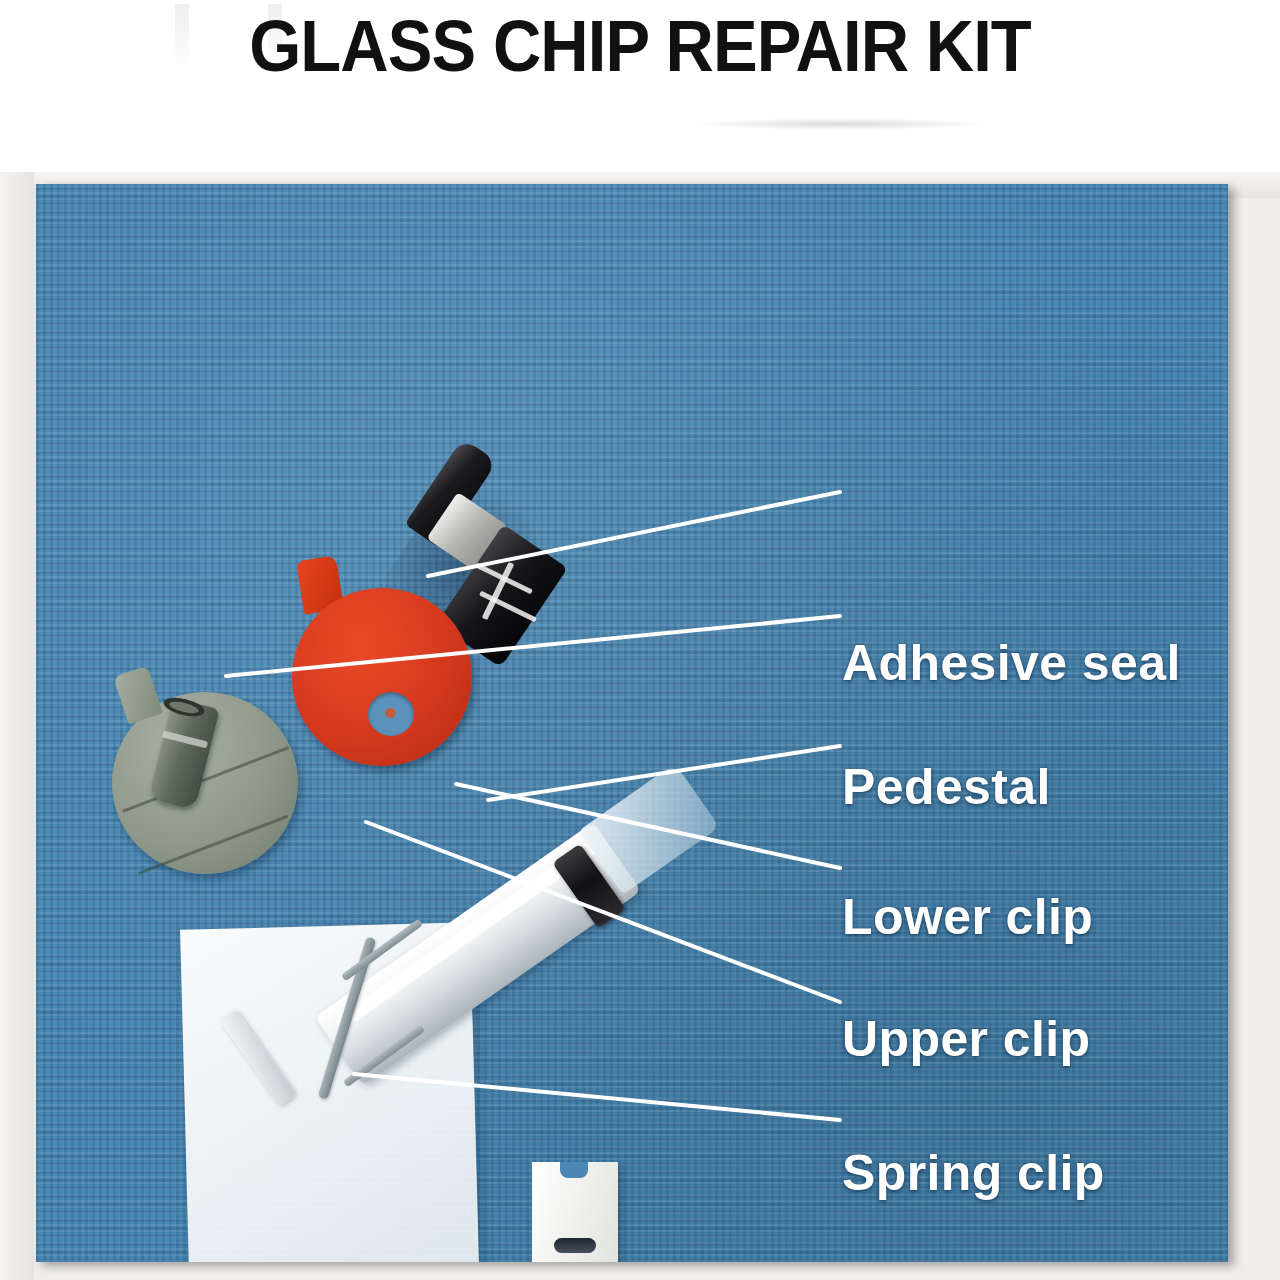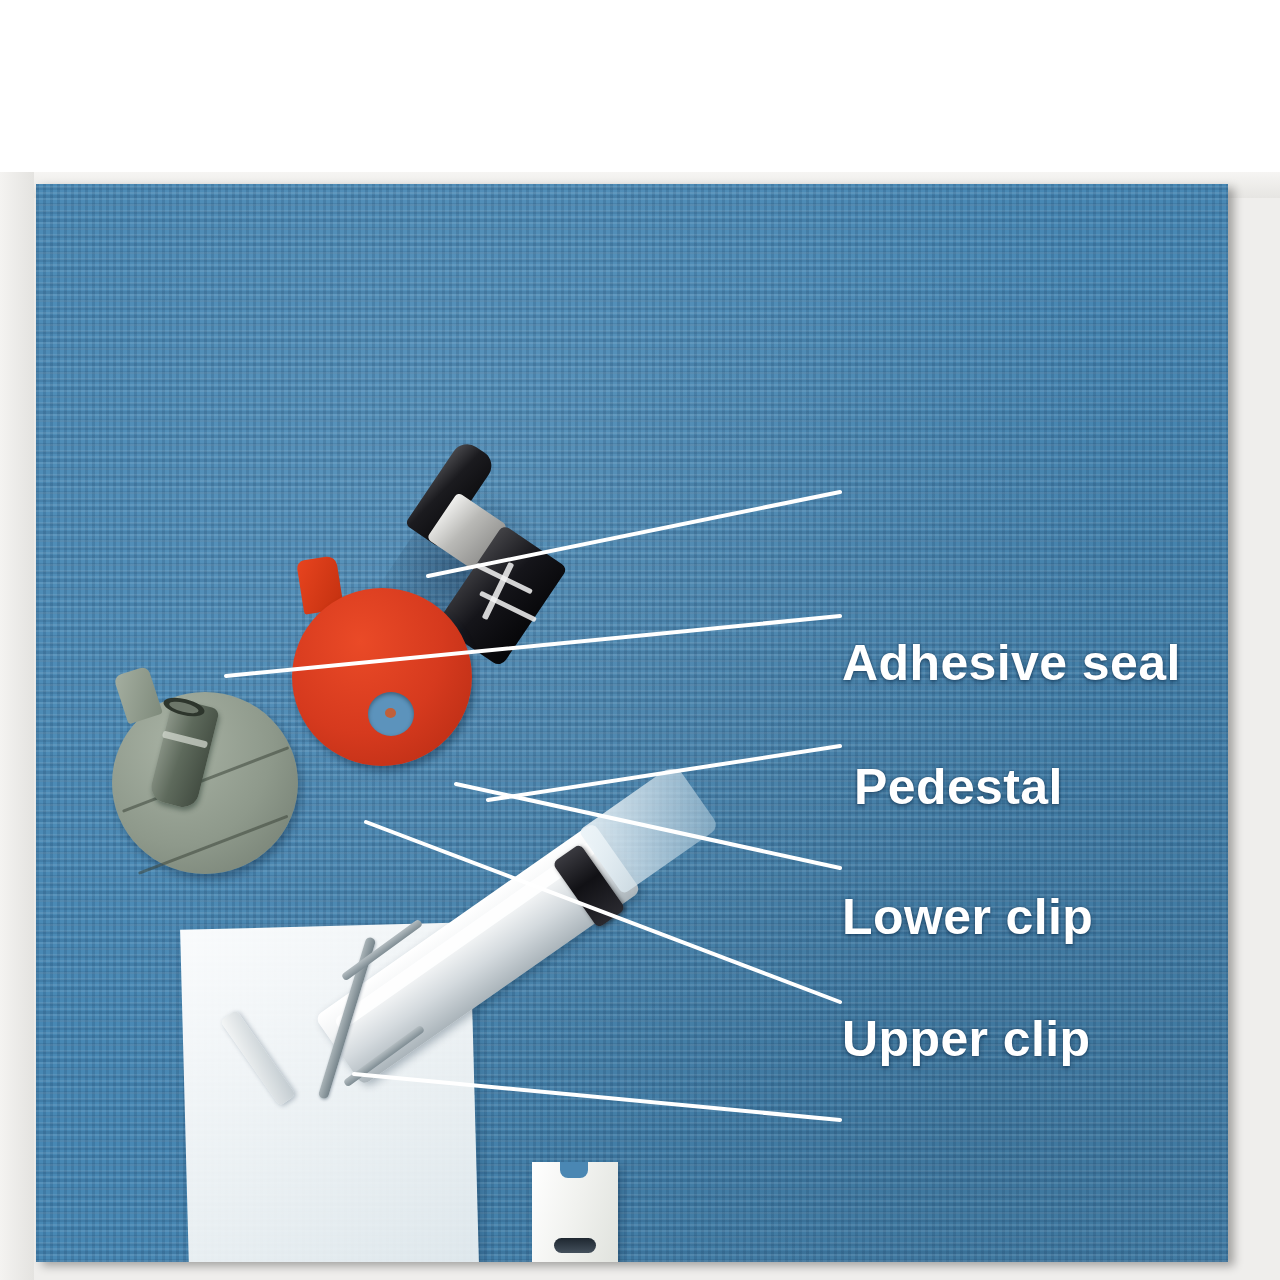--- a/index.html
+++ b/index.html
@@ -261,20 +261,26 @@
   .leftstrip{
     position:absolute;left:0;top:172px;width:34px;height:1108px;
     background:linear-gradient(to right,#f4f3f1,#e4e3e0);
   }
 </style>
 </head>
 <body>
 
 <div class="page">
 
+  <div class="header">
+    <div class="ghost g1"></div>
+    <div class="ghost g2"></div>
+    <div class="title">GLASS CHIP REPAIR KIT</div>
+    <div class="smudge"></div>
+  </div>
 
   <div class="photo-frame">
     <div class="photo">
       <div class="weave"></div>
 
       <div class="obj bottle">
         <div class="shadow"></div>
         <div class="cap"></div>
         <div class="collar"></div>
         <div class="body"></div>
@@ -328,22 +334,23 @@
           <line x1="804" y1="308" x2="392" y2="392"></line>
           <line x1="804" y1="432" x2="190" y2="492"></line>
           <line x1="804" y1="562" x2="452" y2="616"></line>
           <line x1="804" y1="684" x2="420" y2="600"></line>
           <line x1="804" y1="818" x2="330" y2="638"></line>
           <line x1="804" y1="936" x2="318" y2="890"></line>
         </g>
       </svg>
 
       <div class="label" style="left:806px;top:452px;">Adhesive seal</div>
-      <div class="label" style="left:806px;top:576px;margin-left:12px;">Pedestal</div>
+      <div class="label" style="left:806px;top:576px;">Pedestal</div>
       <div class="label" style="left:806px;top:706px;">Lower clip</div>
       <div class="label" style="left:806px;top:828px;">Upper clip</div>
+      <div class="label" style="left:806px;top:962px;">Spring clip</div>
 
     </div>
   </div>
 
   <div class="leftstrip"></div>
 
 </div>
 
 </body></html>

